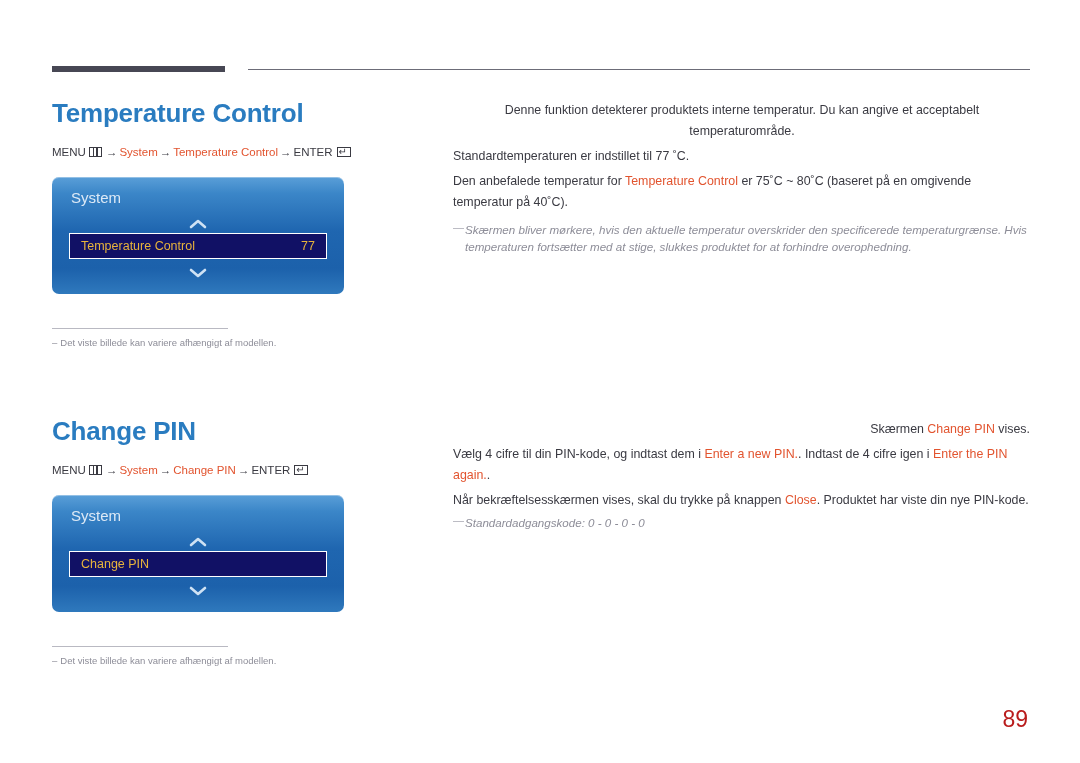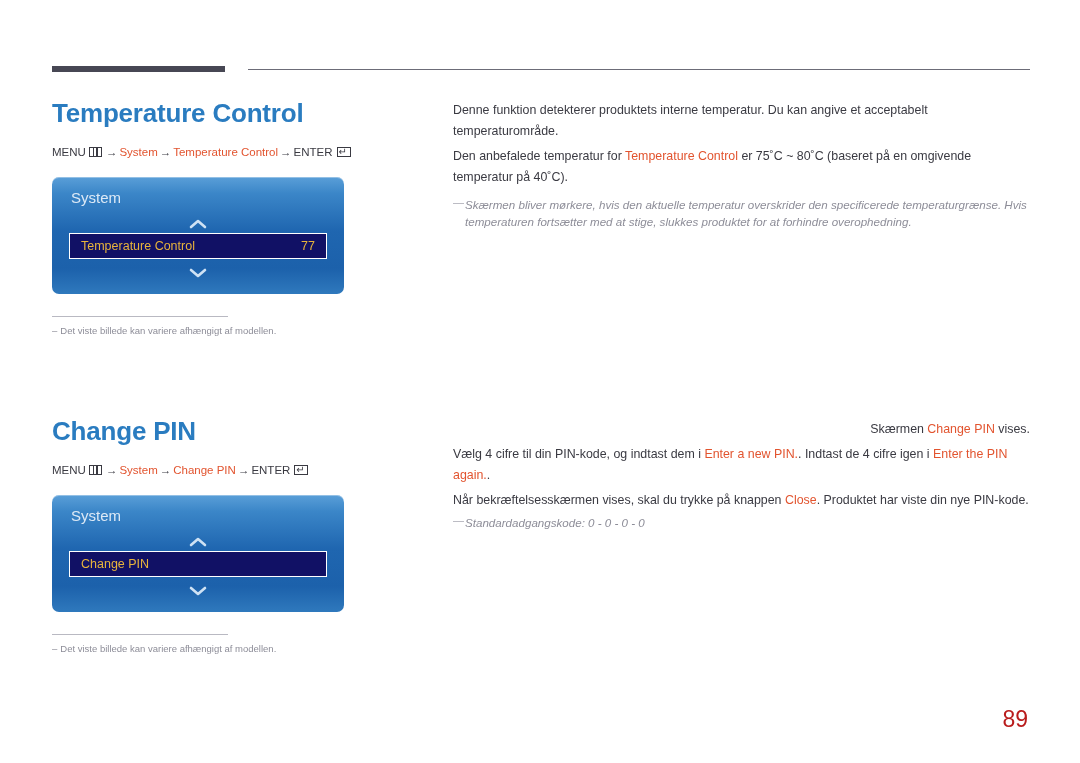--- a/index.html
+++ b/index.html
@@ -182,21 +182,21 @@
   }
   .osd-row-label,
   .osd-row-value {
     font-size: 12.5px;
     color: #e8b43c;
     line-height: 16px;
   }
 
   
   .left-note {
-    margin-top: 22px;
+    margin-top: 34px;
     width: 176px;
   }
   .left-note-rule {
     width: 176px;
     height: 1px;
     background: #b9b9c2;
     margin-bottom: 7px;
   }
   .left-note-text {
     font-size: 9.5px;
@@ -282,21 +282,22 @@
     </div>
 
     <div class="left-note">
       <div class="left-note-rule"></div>
       <div class="left-note-text"><span class="dash">–</span><span>Det viste billede kan variere afhængigt af modellen.</span></div>
     </div>
 
   </div>
 
   <div class="col-right">
-    <p class="body-line" style="margin: 0px;"><span>Denne funktion detekterer produktets interne temperatur. Du kan angive et acceptabelt temperaturområde.</span></p>
+    <p class="body-line" style="margin: 0px; text-align: center;"><span>Denne funktion detekterer produktets interne temperatur. Du kan angive et acceptabelt temperaturområde.</span></p>
+    <p class="body-line" style="margin: 4px 0px 0px;"><span>Standardtemperaturen er indstillet til 77 ˚C.</span></p>
     <p class="body-line" style="margin: 4px 0px 8px;"><span>Den anbefalede temperatur for </span><span class="hl">Temperature Control</span><span> er 75˚C ~ 80˚C (baseret på en omgivende temperatur på 40˚C).</span></p>
 
     <div class="note-block">
       <div class="note-dash">—</div>
       <div class="note-body">Skærmen bliver mørkere, hvis den aktuelle temperatur overskrider den specificerede temperaturgrænse. Hvis temperaturen fortsætter med at stige, slukkes produktet for at forhindre overophedning.</div>
     </div>
   </div>
 
 </div>
 

